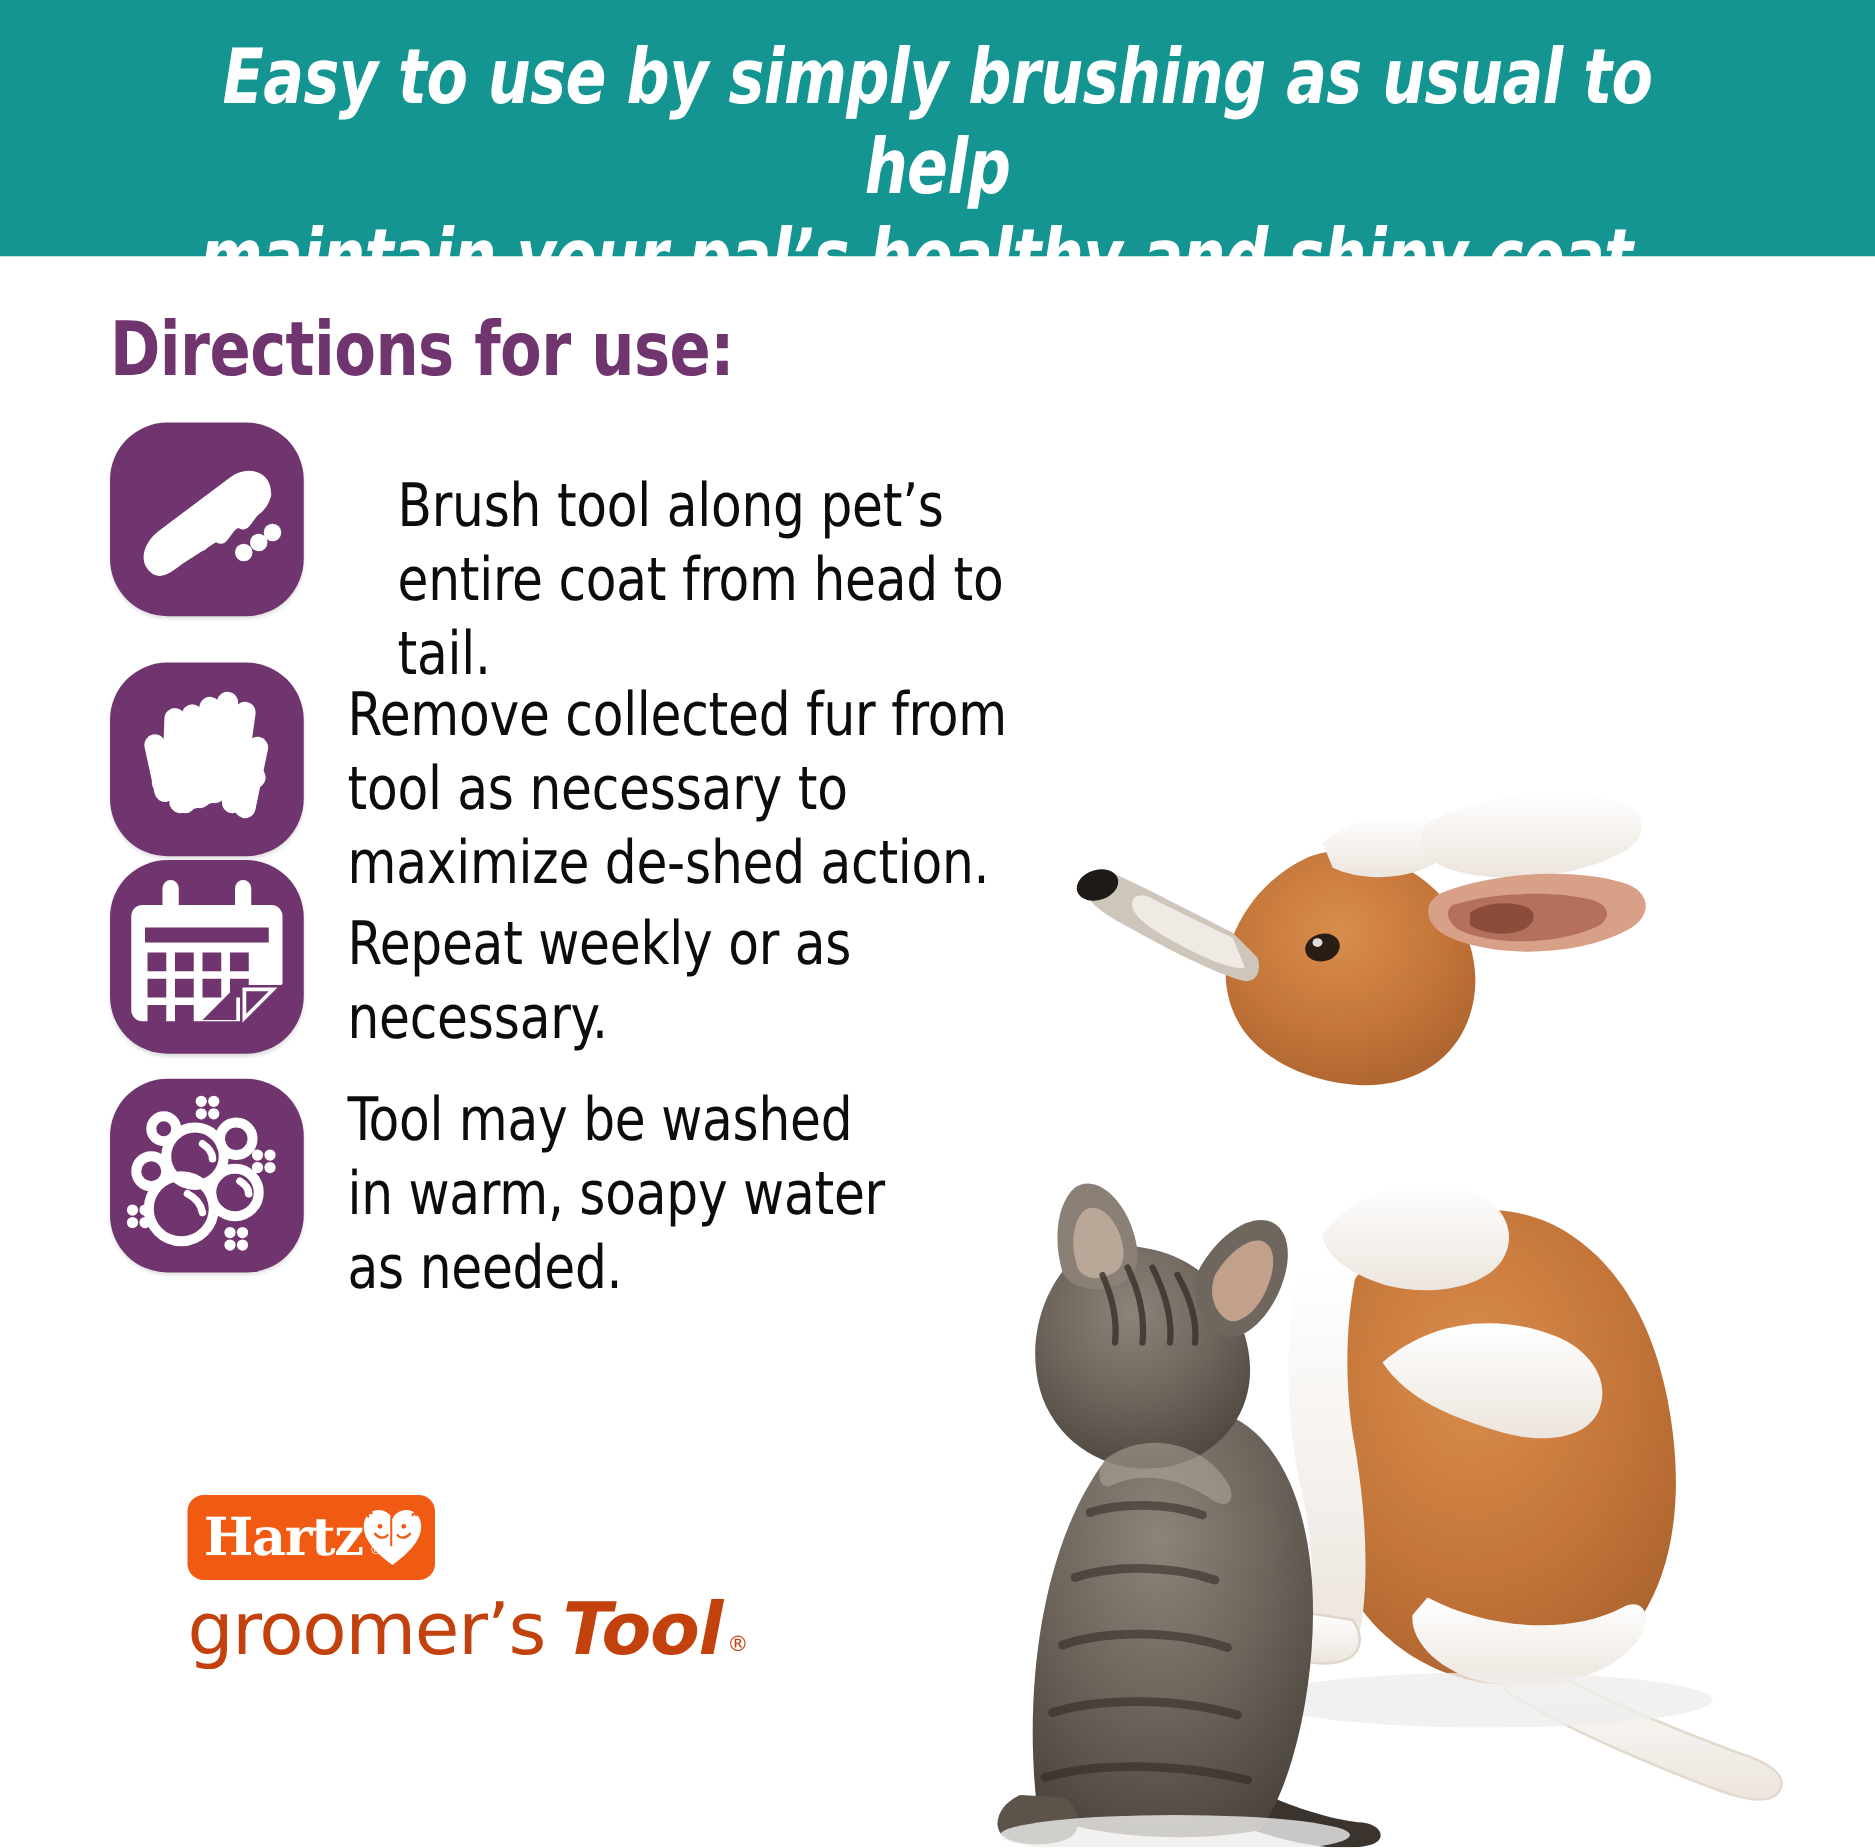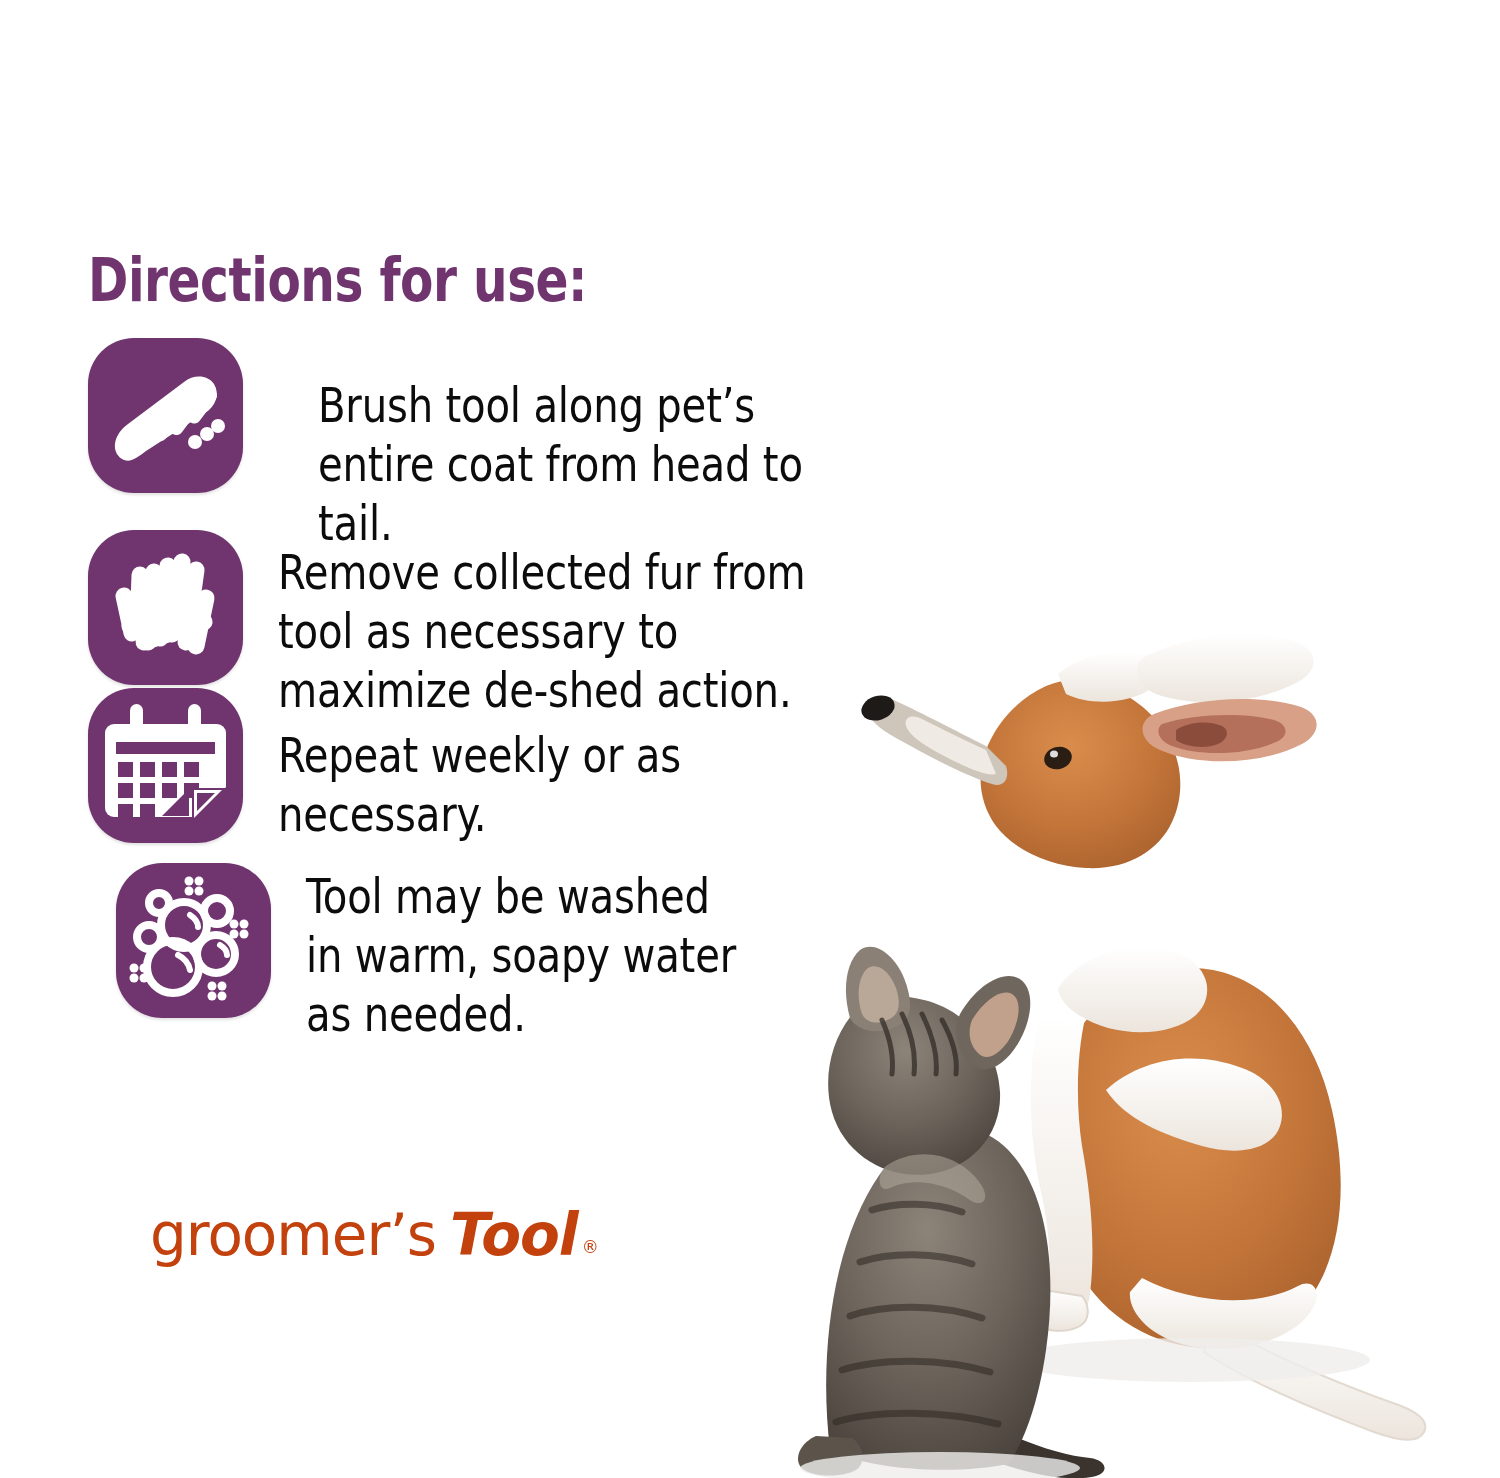--- a/index.html
+++ b/index.html
@@ -68,21 +68,21 @@
   }
   .step {
     position: absolute;
     left: 88px;
     display: flex;
     align-items: flex-start;
   }
   .step-0 { top: 0px; gap: 40px; }
   .step-1 { top: 192px; }
   .step-2 { top: 350px; }
-  .step-3 { top: 525px; margin-left: 28px; }
+  .step-3 { top: 525px; }
 
   .icon-box {
     width: 155px;
     height: 155px;
     border-radius: 46px;
     background: #70356F;
     flex: 0 0 auto;
     position: relative;
     box-shadow: 0 2px 3px rgba(0,0,0,0.12);
   }
@@ -167,20 +167,24 @@
     width: 710px;
     height: 888px;
   }
   .pets svg { display: block; width: 710px; height: 888px; }
 </style>
 </head>
 <body>
 
 <div id="page">
 
+  <div class="banner">
+    <div class="banner-text">Easy to use by simply brushing as usual to help
+maintain your pal’s healthy and shiny coat .</div>
+  </div>
 
   <div class="section-title">Directions for use:</div>
 
   <div class="steps">
 
     <div class="step step-0">
       <div class="icon-box">
         <svg viewBox="0 0 155 155" xmlns="http://www.w3.org/2000/svg">
           <g fill="#ffffff">
             <path d="M34 121 C22 113 26 96 40 86 L96 44 C106 36 120 37 126 46 C132 56 128 68 117 75 L58 113 C50 119 42 126 34 121 Z"></path>
@@ -292,20 +296,38 @@
           </g>
         </svg>
       </div>
       <div class="step-text">Tool may be washed
 in warm, soapy water
 as needed.</div>
     </div>
   </div>
 
   <div class="brand">
+    <div class="hartz-badge">
+      <span class="hartz-word">Hartz</span>
+      <span class="hartz-reg">®</span>
+      <span class="hartz-heart">
+        <svg viewBox="0 0 48 46" xmlns="http://www.w3.org/2000/svg">
+          <path d="M24 45 C6 32 1 22 1 14 C1 6 7 1 13 1 C18 1 22 4 24 8 C26 4 30 1 35 1 C41 1 47 6 47 14 C47 22 42 32 24 45 Z" fill="#ffffff"></path>
+          <g fill="#F15A13">
+            <circle cx="14" cy="14" r="1.9"></circle>
+            <circle cx="33" cy="14" r="1.9"></circle>
+            <path d="M10 20 C13 24 18 24 20 21" stroke="#F15A13" stroke-width="1.8" fill="none" stroke-linecap="round"></path>
+            <path d="M28 21 C30 24 35 24 38 20" stroke="#F15A13" stroke-width="1.8" fill="none" stroke-linecap="round"></path>
+            <path d="M23 6 L23 30" stroke="#F15A13" stroke-width="1.6" fill="none"></path>
+            <path d="M5 7 C3 4 6 2 8 4" stroke="#F15A13" stroke-width="1.6" fill="none"></path>
+            <path d="M40 6 C40 3 43 3 43 6" stroke="#F15A13" stroke-width="1.6" fill="none"></path>
+          </g>
+        </svg>
+      </span>
+    </div>
     <div class="groomers">
       <span class="g1">groomer’s</span>
       <span class="g2">Tool</span>
       <span class="greg">®</span>
     </div>
   </div>
 
   <div class="pets">
     <svg viewBox="0 0 710 888" xmlns="http://www.w3.org/2000/svg">
       <defs>

